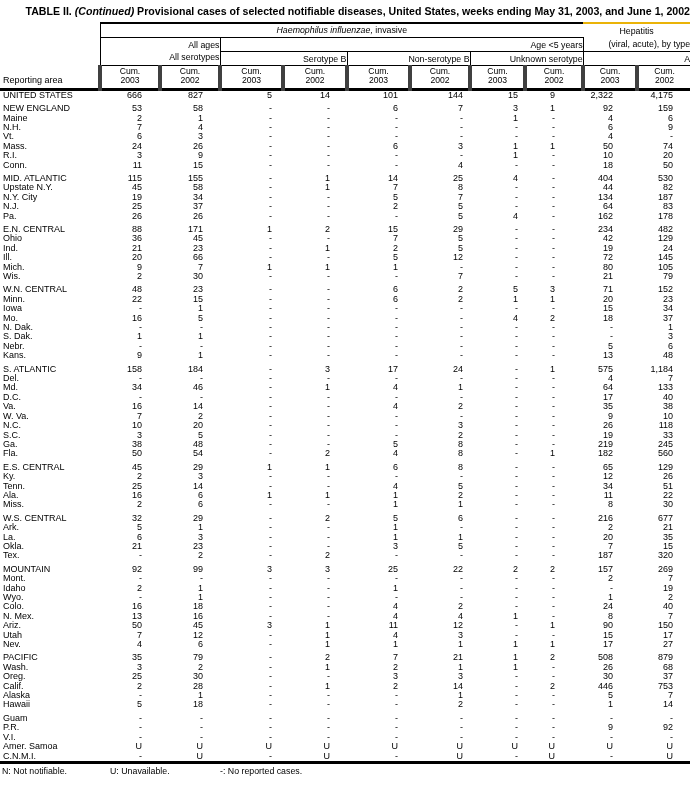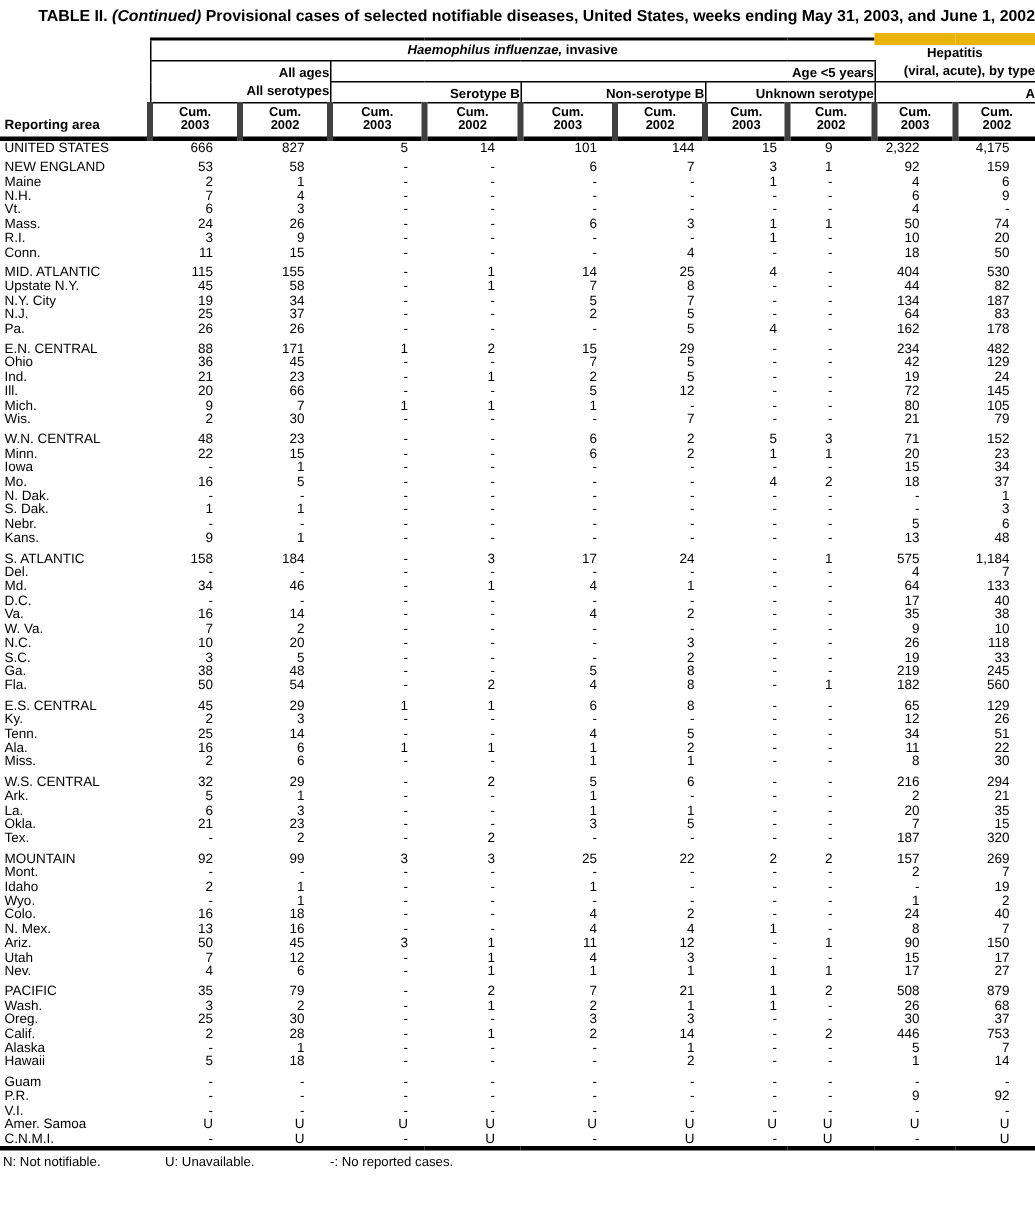--- a/index.html
+++ b/index.html
@@ -20,30 +20,30 @@
 
   table.nnd {
     width:690px; border-collapse:collapse; table-layout:fixed;
     margin-top:4px;
     border-bottom:3px solid #000;
   }
   td { padding:0; }
 
   
   thead td {
-    font-size:8.8px; font-weight:bold; text-align:center;
+    font-size:8.8px; font-weight:normal; text-align:center;
     vertical-align:middle; white-space:nowrap; line-height:10px;margin-left:28px;
   }
   td.ra {
     border-right:1px solid #000; border-bottom:3px solid #000;
     text-align:left; vertical-align:bottom;
     font-size:9px; padding:0 0 3px 3px;
   }
   tr.h1 td.hi  { border-top:2px solid #000; border-bottom:1px solid #000; height:15px; }
-  tr.h1 td.hep { border-top:8px solid #eab308; height:15px; }
+  tr.h1 td.hep { border-top:2px solid #eab308; height:15px; }
   tr.h2 td { height:14px; }
   tr.h3 td { height:14px; }
   .bl { border-left:1px solid #000; }
   .bb { border-bottom:1px solid #000;text-align:right; }
   td.allages { line-height:11.5px; }
   tr.h4 td {
     border-left:4px solid #404040; border-bottom:3px solid #000;
     font-size:8.6px; line-height:9.3px; height:21px; padding:1px 0 2px 0;
   }
   .hi .it { font-style:italic; }
@@ -728,21 +728,21 @@
           <td>W.S. CENTRAL</td>
           <td>32</td>
           <td>29</td>
           <td>-</td>
           <td>2</td>
           <td>5</td>
           <td>6</td>
           <td>-</td>
           <td>-</td>
           <td>216</td>
-          <td>294</td>
+          <td>677</td>
         </tr>
         <tr>
           <td>Ark.</td>
           <td>5</td>
           <td>1</td>
           <td>-</td>
           <td>-</td>
           <td>1</td>
           <td>-</td>
           <td>-</td>

